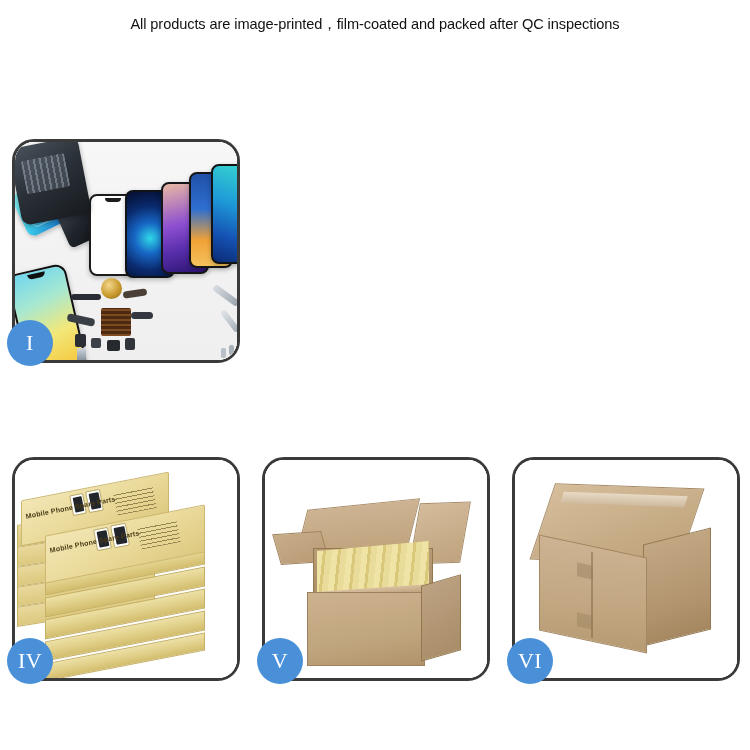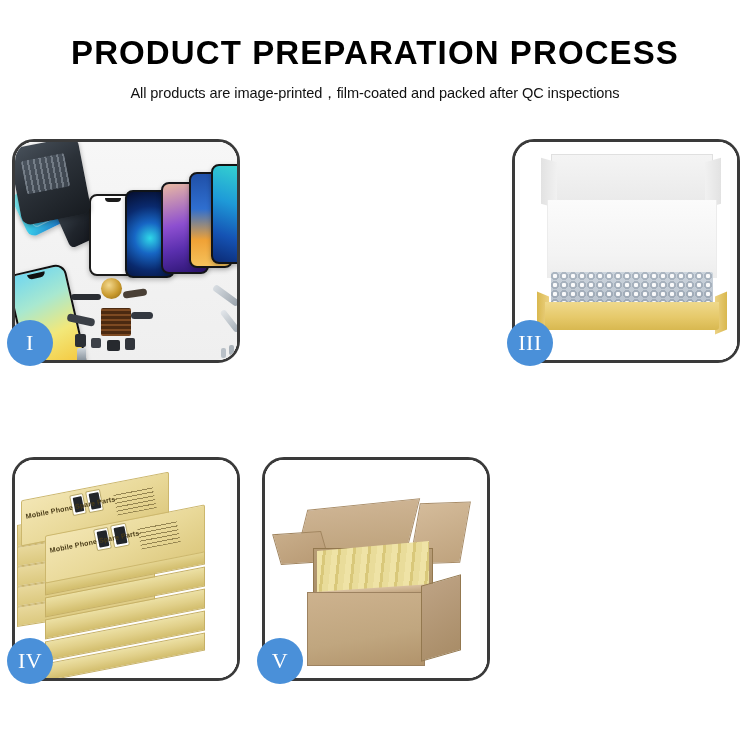--- a/index.html
+++ b/index.html
@@ -549,21 +549,20 @@
     left: 62px; top: 154px;
     width: 16px; height: 14px;
     background: rgba(150,124,90,0.4);
     transform: skewY(12deg);
   }
 </style>
 </head>
 <body>
 
 <div id="header">
-  <h1 id="page-title">PRODUCT PREPARATION PROCESS</h1>
   <p id="page-subtitle">All products are image-printed，film-coated and packed after QC inspections</p>
 </div>
 
 <div id="panel-grid">
 
   <div class="panel panel-r0 panel-c0">
     <div class="panel-inner">
       <div class="scene-parts">
         <div class="ph ph-adhesive"></div>
         <div class="ph ph-dark1"></div>
@@ -588,35 +587,20 @@
         <div class="prt prt-tool1"></div>
         <div class="prt prt-tool2"></div>
         <div class="prt prt-screw1"></div>
         <div class="prt prt-screw2"></div>
       </div>
     </div>
     <div class="step-badge">I</div>
   </div>
 
 
-  <div class="panel panel-r0 panel-c2">
-    <div class="panel-inner">
-      <div class="scene-flatbox">
-        <div class="fb-lid-back"></div>
-        <div class="fb-lid-left"></div>
-        <div class="fb-lid-right"></div>
-        <div class="fb-interior"></div>
-        <div class="fb-wrap"></div>
-        <div class="fb-front-left"></div>
-        <div class="fb-front-right"></div>
-        <div class="fb-front"></div>
-      </div>
-    </div>
-    <div class="step-badge">III</div>
-  </div>
 
   <div class="panel panel-r1 panel-c0">
     <div class="panel-inner">
       <div class="scene-stack">
         <div class="sbox-side stack-back"></div>
         <div class="sbox-side stack-back-2"></div>
         <div class="sbox-side stack-back-3"></div>
         <div class="sbox-side stack-back-4"></div>
         <div class="sbox-side stack-back-5"></div>
 
@@ -651,14 +635,28 @@
         <div class="ct-inner"></div>
         <div class="ct-contents"></div>
         <div class="ct-lip"></div>
         <div class="ct-front"></div>
         <div class="ct-side"></div>
       </div>
     </div>
     <div class="step-badge">V</div>
   </div>
 
+  <div class="panel panel-r1 panel-c2">
+    <div class="panel-inner">
+      <div class="scene-sealed">
+        <div class="sc-top"></div>
+        <div class="sc-tape"></div>
+        <div class="sc-side"></div>
+        <div class="sc-front"></div>
+        <div class="sc-seam"></div>
+        <div class="sc-tab1"></div>
+        <div class="sc-tab2"></div>
+      </div>
+    </div>
+    <div class="step-badge">VI</div>
+  </div>
 
 </div>
 
 </body></html>

